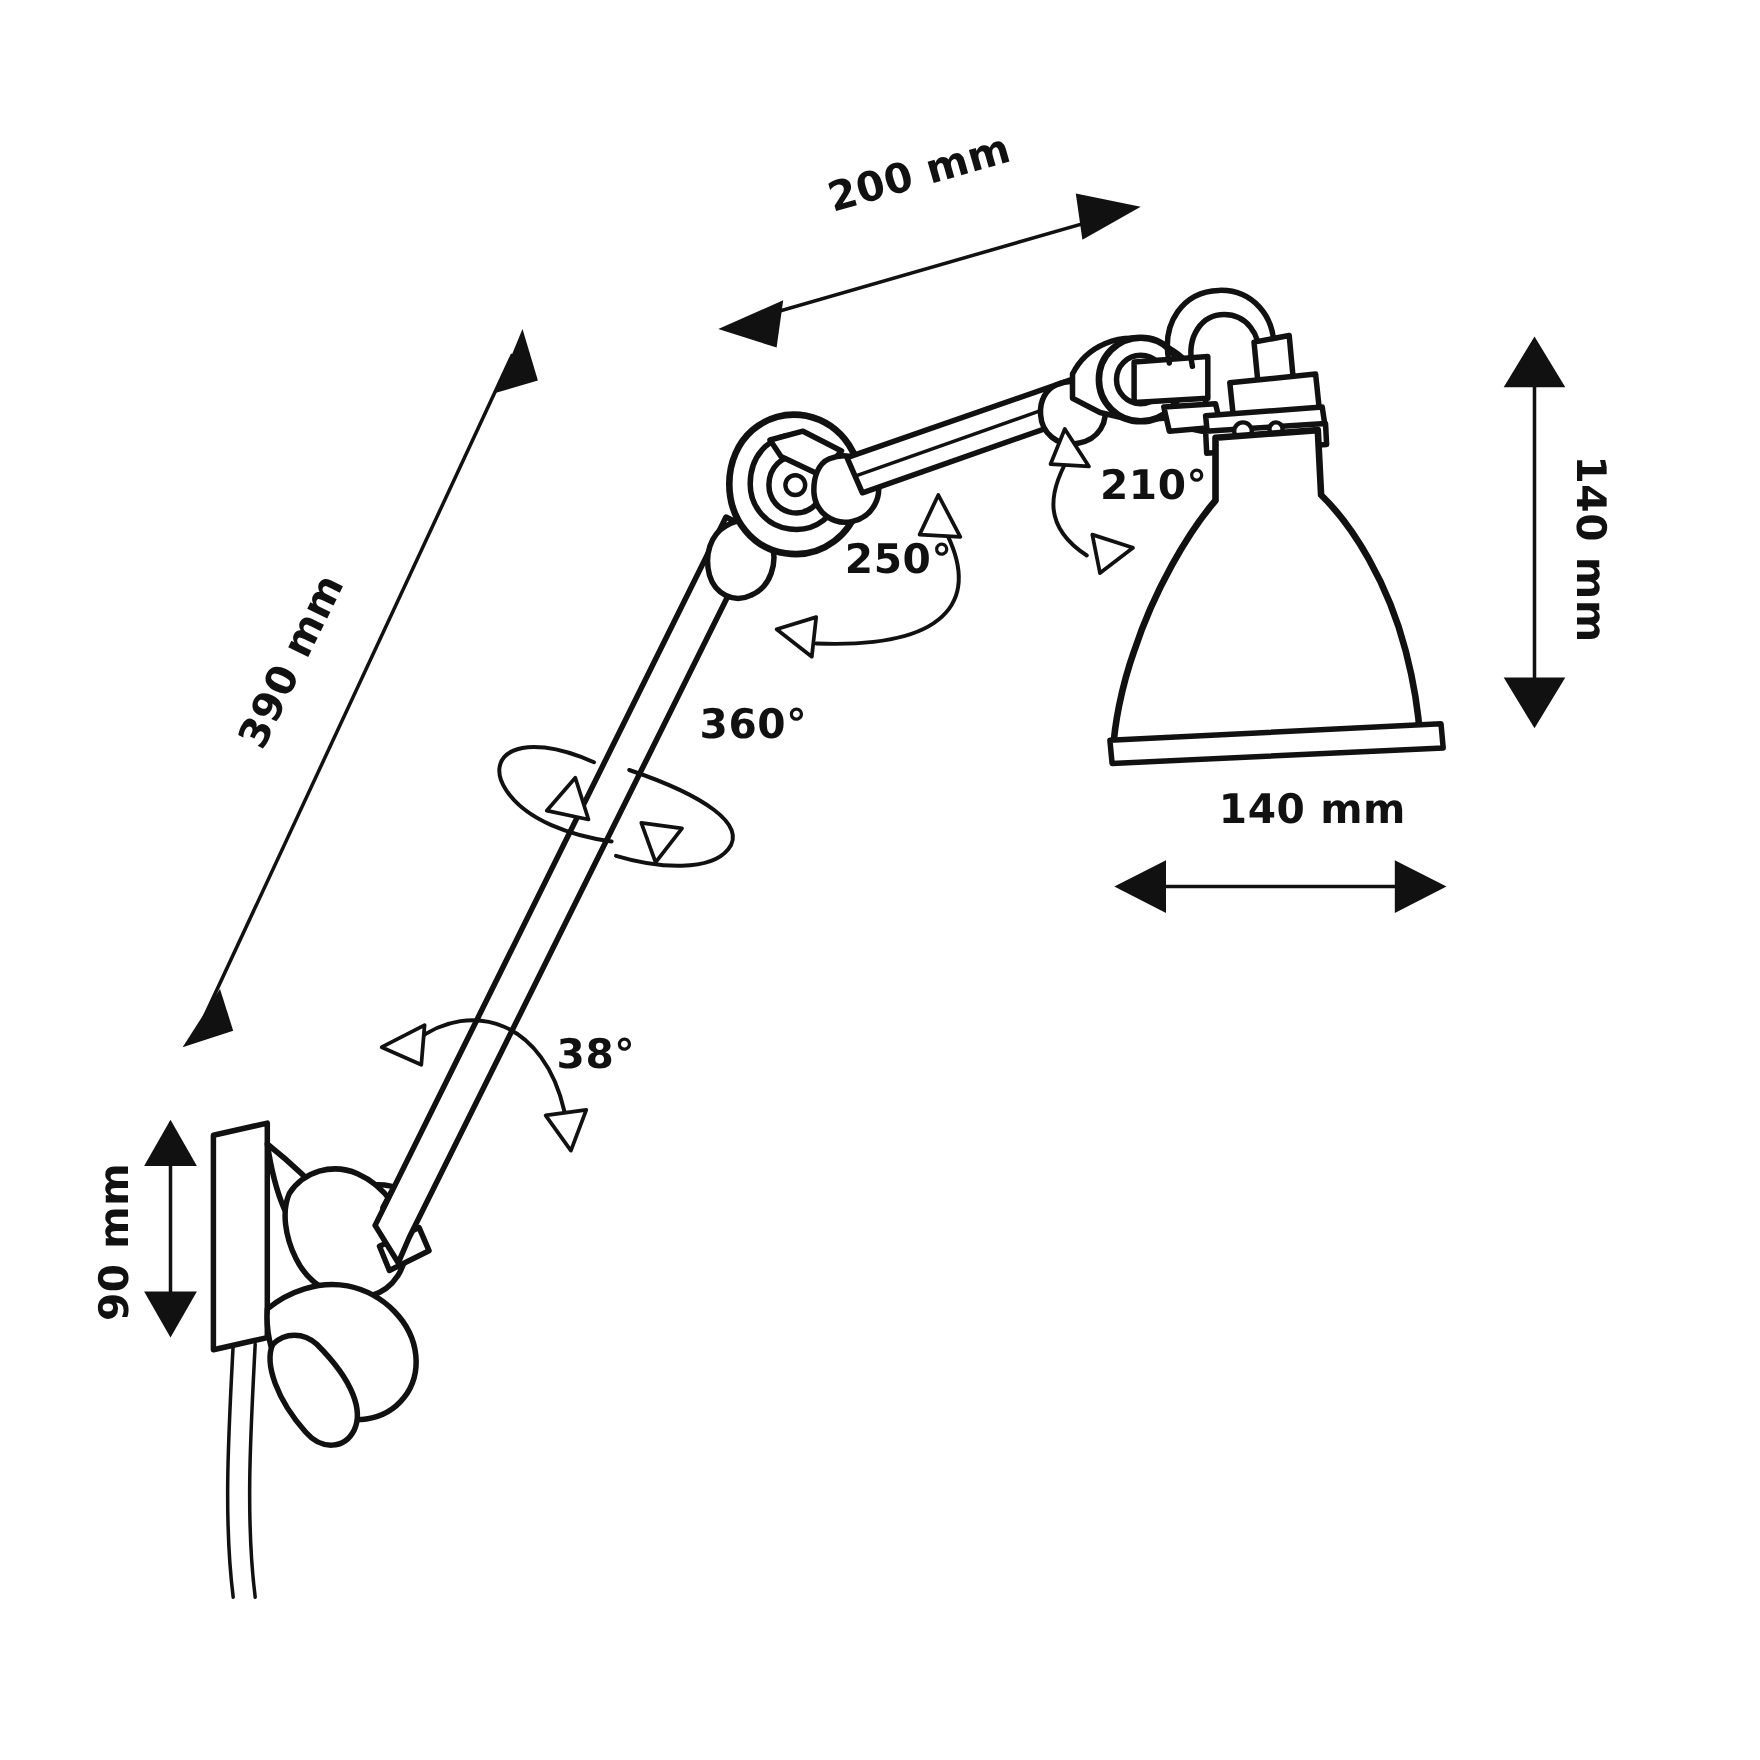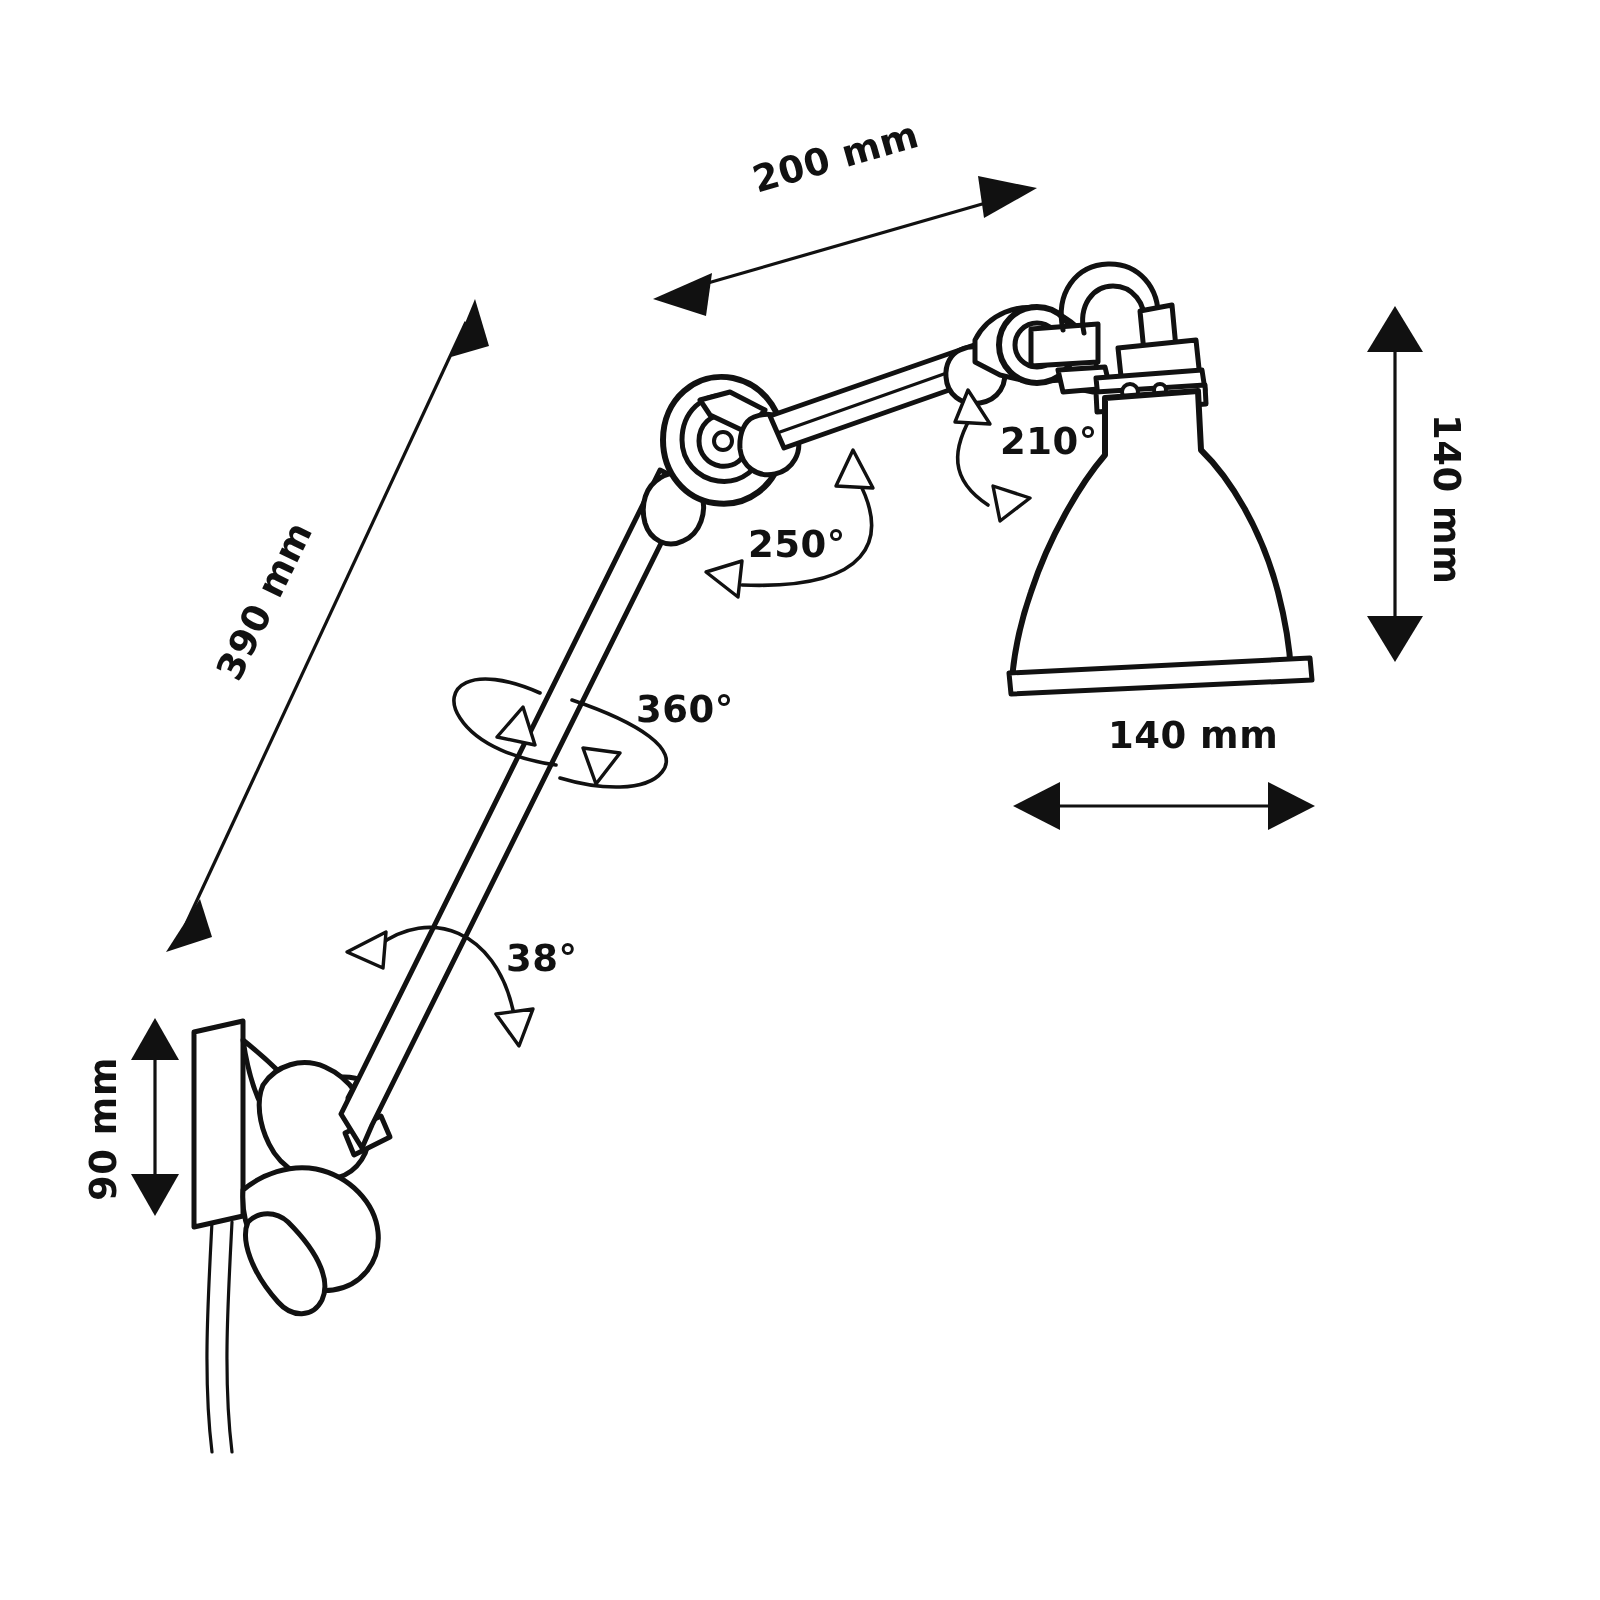--- a/index.html
+++ b/index.html
@@ -234,19 +234,19 @@
 <div class="lbl dim" style="left:208px;top:668px;transform:rotate(-64deg);transform-origin:left top;">390 mm</div>
 
 <div class="lbl dim" style="left:1468px;top:414px;transform:rotate(90deg);transform-origin:left top;">140 mm</div>
 
 <div class="lbl dim" style="left:1108px;top:714px;">140 mm</div>
 
 <div class="lbl dim" style="left:82px;top:1201px;transform:rotate(-90deg);transform-origin:left top;">90 mm</div>
 
 <div class="lbl ang" style="left:1000px;top:420px;text-align:center;">210°</div>
 
-<div class="lbl ang" style="left:748px;top:487px;margin-top:36px;">250°</div>
-
-<div class="lbl ang" style="left:636px;top:688px;">360°</div>
+<div class="lbl ang" style="left:768px;top:487px;">250°</div>
+
+<div class="lbl ang" style="left:636px;top:637px;">360°</div>
 
 <div class="lbl ang" style="left:506px;top:937px;">38°</div>
 
 </div>
 
 </body></html>

